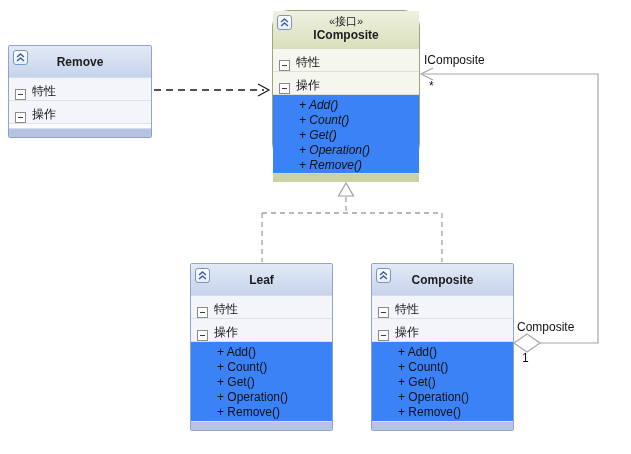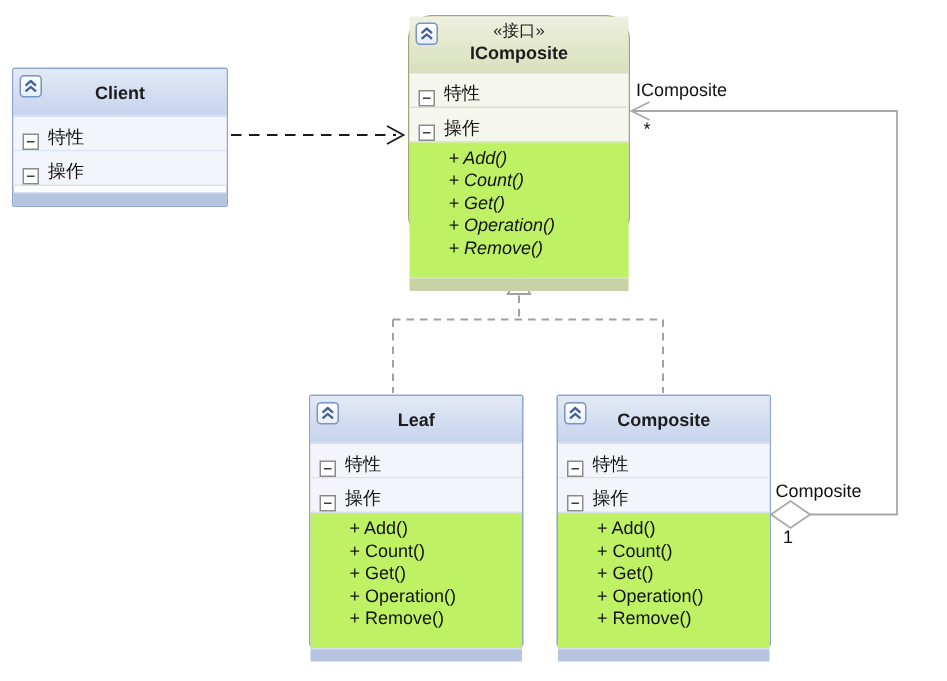--- a/index.html
+++ b/index.html
@@ -43,21 +43,21 @@
   }
   .green .row { background:#f5f6ee; border-bottom:1px solid #dfe1cd; }
   .row-label { font-size:12px; color:#111; margin-left:6px; }
 
   .minus-box {
     width:11px; height:11px; border:1px solid #8b8b8b; background:#fff;
     display:inline-flex; align-items:center; justify-content:center; cursor:pointer; flex:0 0 auto;
   }
   .minus-box i { display:block; width:5px; height:1px; background:#3c3c3c; }
 
-  .methods { flex:1 1 auto; background:#bef264; padding:3px 0 12px 26px; }
+  .methods { flex:1 1 auto; background:#3b82f6; padding:3px 0 0 26px; }
   .methods div { font-size:12px; line-height:15px; color:#111; white-space:nowrap; }
   .methods.italic div { font-style:italic; }
 
   .footer { flex:0 0 9px; margin-top:auto; background:#b6c4e2; border-top:1px solid #d4ddeb; }
   .green .footer { background:#c9d2a4; border-top:1px solid #d9dcc4; }
 
   
   .edge-label { position:absolute; font-size:12px; color:#111; white-space:nowrap; }
 </style>
 </head>
@@ -85,21 +85,21 @@
   </svg>
 
   <div class="uml-box" style="left:8px; top:45px; width:144px; height:93px;">
     <div class="hdr hdr-32">
       <span class="collapse-btn">
         <svg width="13" height="13" viewBox="0 0 15 15">
           <polyline points="3.5,7 7.5,3.5 11.5,7" fill="none" stroke="#3f5e9e" stroke-width="1.7"></polyline>
           <polyline points="3.5,11.5 7.5,8 11.5,11.5" fill="none" stroke="#3f5e9e" stroke-width="1.7"></polyline>
         </svg>
       </span>
-      <div class="cls-title">Client</div>
+      <div class="cls-title">Remove</div>
     </div>
     <div class="row">
       <span class="minus-box">
           <i></i>
         </span>
       <span class="row-label">特性</span>
     </div>
     <div class="row">
       <span class="minus-box">
           <i></i>
@@ -135,21 +135,21 @@
     <div class="methods italic">
       <div>+ Add()</div>
       <div>+ Count()</div>
       <div>+ Get()</div>
       <div>+ Operation()</div>
       <div>+ Remove()</div>
     </div>
     <div class="footer"></div>
   </div>
 
-  <div class="uml-box" style="left:190px; top:263px; width:143px; height:168px;margin-left:16px;">
+  <div class="uml-box" style="left:190px; top:263px; width:143px; height:168px;">
     <div class="hdr hdr-32">
       <span class="collapse-btn">
         <svg width="13" height="13" viewBox="0 0 15 15">
           <polyline points="3.5,7 7.5,3.5 11.5,7" fill="none" stroke="#3f5e9e" stroke-width="1.7"></polyline>
           <polyline points="3.5,11.5 7.5,8 11.5,11.5" fill="none" stroke="#3f5e9e" stroke-width="1.7"></polyline>
         </svg>
       </span>
       <div class="cls-title">Leaf</div>
     </div>
     <div class="row">

